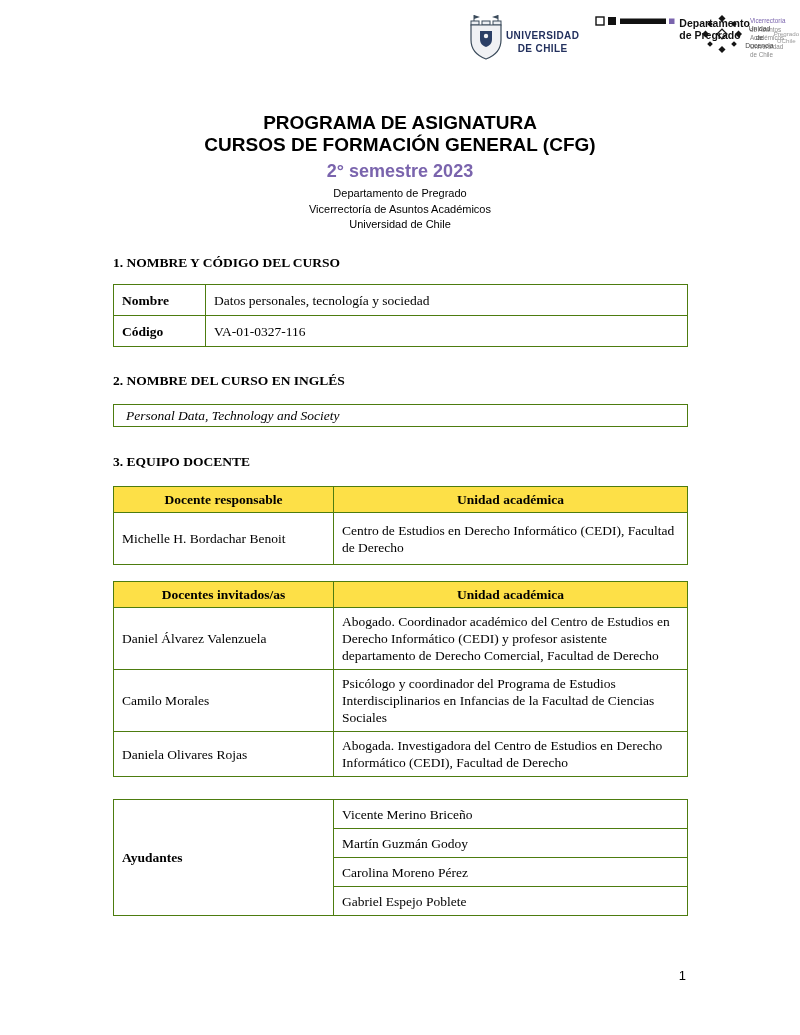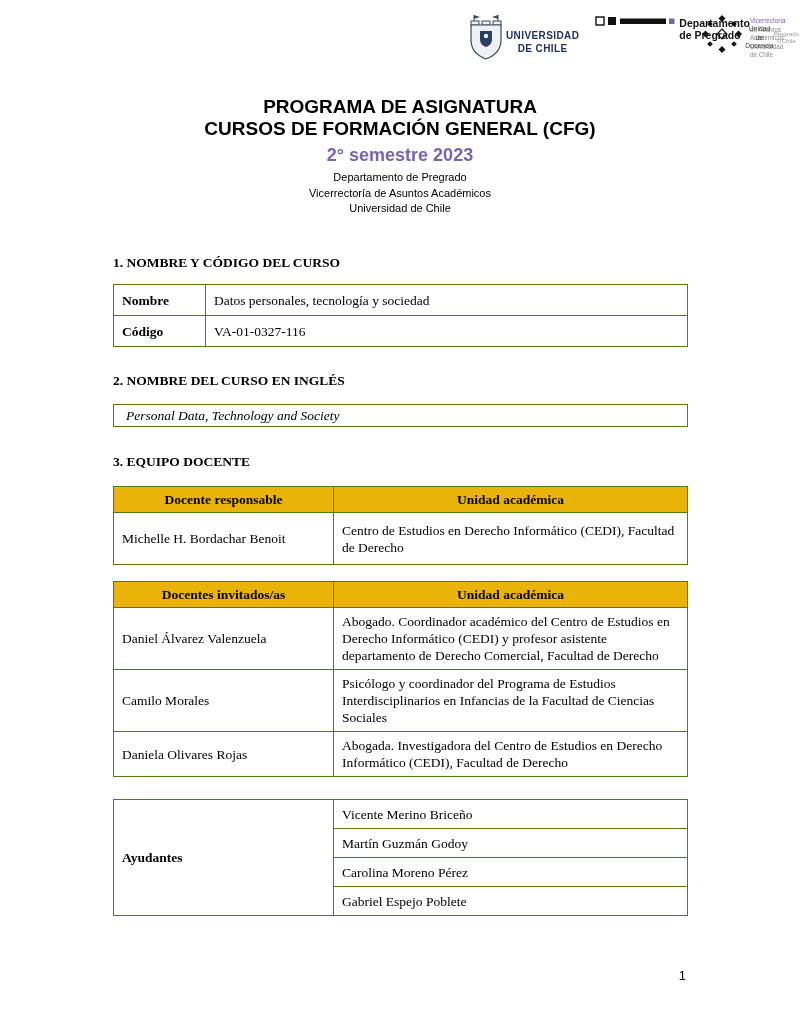--- a/index.html
+++ b/index.html
@@ -18,32 +18,32 @@
   .pregrado { width:88px; align-items:flex-start; }
   .pregrado-title { font-size:10.5px; font-weight:bold; line-height:1.15; margin-top:3px; color:#111; }
   .pregrado-sub { font-size:6.3px; margin-top:3px; line-height:1.35; }
   .purple-text { color:#7a64ad; }
   .gray-text { color:#8a8a8a; }
   .docencia { width:70px; }
   .docencia-name { font-size:6.8px; color:#444; margin-top:2px; text-align:center; line-height:1.3; }
   .docencia-sub { font-size:6.2px; color:#9a9a9a; text-align:center; }
 
   
-  .title-block { position:absolute; top:96px; left:0; width:800px; text-align:center; }
+  .title-block { position:absolute; top:112px; left:0; width:800px; text-align:center; }
   .title-line { font-size:19px; font-weight:bold; line-height:22px; }
   .semester { font-size:18px; font-weight:bold; color:#7a64ad; line-height:24px; margin-top:3px; }
   .sub-block { margin-top:3px; }
   .sub-line { font-size:11px; line-height:15.5px; }
 
   
   .content { position:absolute; left:113px; top:255px; width:575px;font-family:Liberation Serif, serif; }
   .section-heading { font-size:13.5px; font-weight:bold; }
   table { border-collapse:collapse; width:575px; font-size:13.5px; table-layout:fixed; }
   td, th { border:1px solid #4d7c0f; padding:5px 8px; vertical-align:middle; text-align:left; line-height:17px; word-wrap:break-word; }
-  th { background:#eab308; text-align:center; font-weight:bold; padding:4px 6px; }
+  th { background:#fde047; text-align:center; font-weight:bold; padding:4px 6px; }
   .t-name-code { margin-top:13px; }
   .t-name-code .col-label { width:92px; font-weight:bold; }
   .t-name-code td { height:31px; }
   .t-english { margin-top:15px; }
   .t-english td { font-style:italic; padding:2px 12px; height:22px; }
   .mt-s2 { margin-top:26px; }
   .mt-s3 { margin-top:27px; }
   .t-docentes { margin-top:16px; }
   .t-docentes .col-name { width:220px; }
   .t-resp td { height:52px; }

